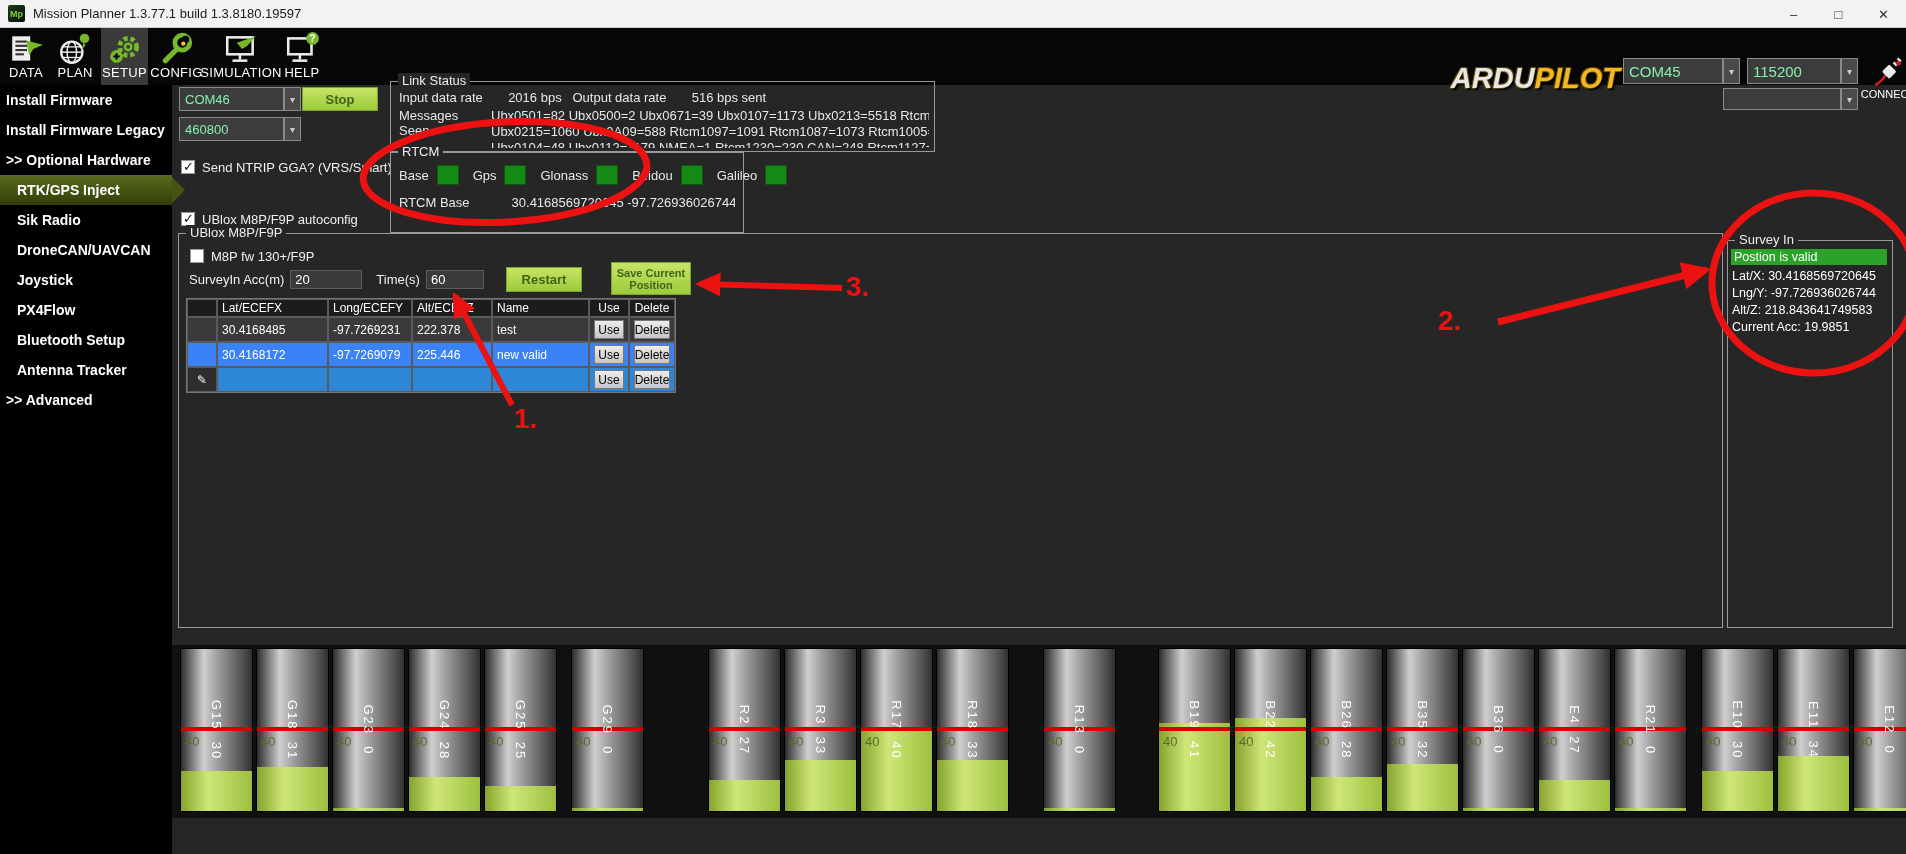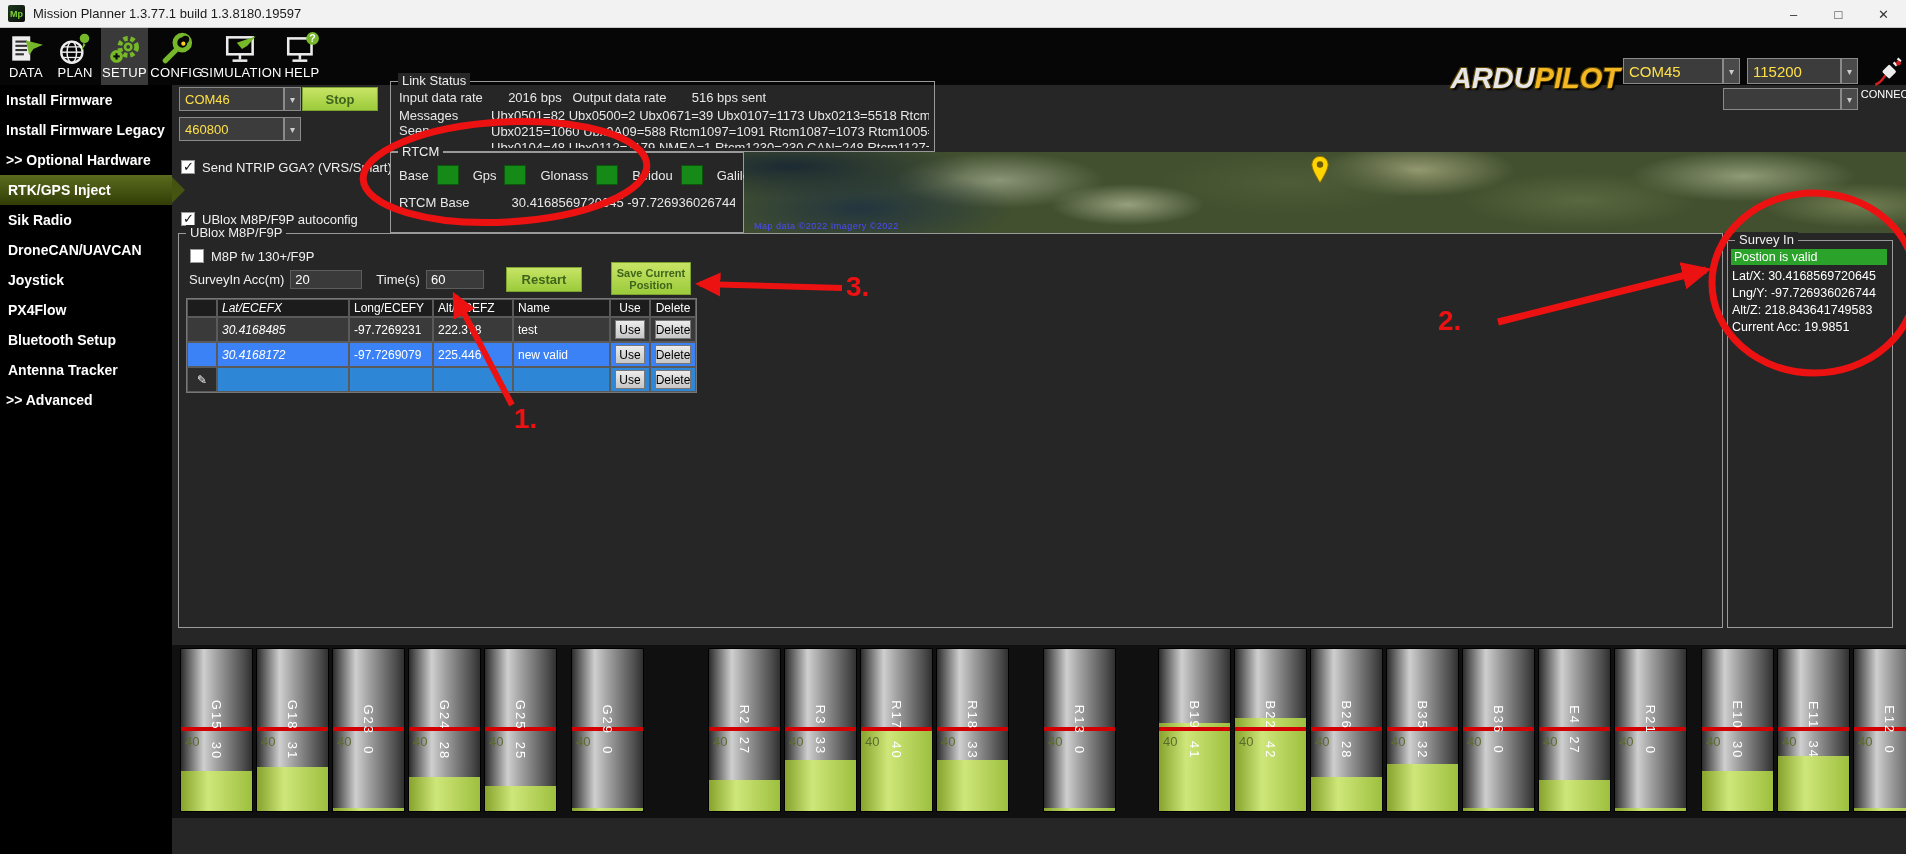--- a/index.html
+++ b/index.html
@@ -16,32 +16,32 @@
   
   #toolbar{position:absolute;left:0;top:28px;width:1906px;height:57px;background:#060606;}
   .tb-item{position:absolute;top:0;height:57px;display:flex;flex-direction:column;align-items:center;justify-content:flex-start;padding-top:3px;box-sizing:border-box;}
   .tb-item.active{background:#3a3a3a;}
   .tb-item .ticon{width:36px;height:36px;}
   .tb-item .tlabel{font-size:13px;color:#fff;letter-spacing:.3px;margin-top:-2px;}
   #ardu-logo{position:absolute;left:1425px;top:34px;width:195px;text-align:right;
              font-style:italic;font-weight:bold;font-size:29px;letter-spacing:0px;color:#f2b722;
              text-shadow:-1px -1px 0 #5a4200,1px -1px 0 #5a4200,-1px 1px 0 #5a4200,2px 2px 2px #000;}
   #ardu-logo .lt{color:#e6e6e6;}
-  .combo{position:absolute;background:#3c3c3c;border:1px solid #8a8a8a;color:#fde047;font-size:15px;
+  .combo{position:absolute;background:#3c3c3c;border:1px solid #8a8a8a;color:#86efac;font-size:15px;
          display:flex;align-items:center;padding:0 5px;box-sizing:border-box;}
   .combo-arrow{position:absolute;background:#4a4a4a;border:1px solid #8a8a8a;color:#ccc;font-size:10px;
                display:flex;align-items:center;justify-content:center;box-sizing:border-box;}
   .combo-arrow::after{content:"▾";}
   #connect{position:absolute;left:1858px;top:28px;width:60px;height:56px;display:flex;flex-direction:column;align-items:center;}
   #connect svg{width:32px;height:32px;}
   #connect .tlabel{font-size:11px;color:#fff;}
   
   #sidebar{position:absolute;left:0;top:85px;width:172px;height:769px;background:#000;}
   .sb-item{position:relative;color:#fff;font-weight:bold;font-size:14px;padding:7px 4px 7px 6px;cursor:default;white-space:nowrap;}
-  .sb-item.indent{padding-left:8px;}
+  .sb-item.indent{padding-left:17px;}
   .sb-item.active{background:linear-gradient(180deg,#5a6b1d,#323d07);}
   .sb-item.active::after{content:"";position:absolute;right:-13px;top:50%;margin-top:-13px;
         border-left:13px solid #465412;border-top:13px solid transparent;border-bottom:13px solid transparent;}
   
   .gbox{position:absolute;border:1px solid #9a9a9a;box-sizing:border-box;}
   .gbox .legend{position:absolute;top:-9px;left:7px;background:#262626;padding:0 4px;font-size:13px;color:#eee;}
   
   .green-btn{position:absolute;background:linear-gradient(180deg,#c7e465,#9ccb3b);border:1px solid #7da431;
              color:#3f651c;font-weight:bold;font-size:13px;display:flex;align-items:center;justify-content:center;text-align:center;box-sizing:border-box;}
   .chk{display:inline-block;width:14px;height:14px;background:#fff;border:1px solid #999;box-sizing:border-box;
@@ -83,21 +83,21 @@
   #acc-field{width:72px;margin:0 14px 0 6px;}
   #time-field{width:58px;margin:0 22px 0 6px;}
   #restart-btn{position:static;width:76px;height:25px;}
   #save-btn{left:432px;top:28px;width:80px;height:33px;font-size:11px;line-height:12px;}
   
   #pos-table{position:absolute;left:7px;top:64px;border:1px solid #777;border-collapse:collapse;background:#161616;}
   #pos-table .trow{display:flex;}
   #pos-table .cell{border:1px solid #5a5a5a;box-sizing:border-box;font-size:12px;color:#fff;
                    padding:2px 4px;display:flex;align-items:center;overflow:hidden;white-space:nowrap;}
   .c-hdr{width:30px;flex:none;background:#2d2d2d;justify-content:center;}
-  .c-lat{width:132px;flex:none;font-style:italic;}
+  .c-lat{width:111px;flex:none;}
   .c-lng{width:84px;flex:none;}
   .c-alt{width:80px;flex:none;}
   .c-name{width:97px;flex:none;}
   .c-use{width:40px;flex:none;justify-content:center;}
   .c-del{width:46px;flex:none;justify-content:center;}
   .hrow .cell{background:#1c1c1c;color:#f5f5f5;height:18px;}
   .r0 .cell{background:#3a3a3a;}
   .r1 .cell{background:#3b82f6;}
   .rsel .cell{background:#2e86d6;}
   .rsel .c-hdr{background:#2d2d2d;}
@@ -273,29 +273,20 @@
         <span class="ind-label">Beidou</span>
         <span class="ind-sq" style="background: rgb(22, 138, 22);"></span>
         <span class="ind-label">Galileo</span>
         <span class="ind-sq" style="background: rgb(22, 138, 22);"></span>
       </div>
     <div id="rtcm-row2">
       <span>RTCM Base</span><span class="base-val">30.4168569720645 -97.726936026744 218.8436417</span>
     </div>
   </div>
 
-  <div id="map">
-    <div id="map-pin">
-      <svg width="20" height="28" viewBox="0 0 22 30">
-        <path d="M11 29 C11 29 2 15 2 9 A9 9 0 1 1 20 9 C20 15 11 29 11 29 Z" fill="#ffd400" stroke="#8a7000" stroke-width="1"></path>
-        <circle cx="11" cy="9" r="3.5" fill="#6b5a00"></circle>
-      </svg>
-    </div>
-    <div id="map-attrib">Map data ©2022   Imagery ©2022</div>
-  </div>
 
   <div style="position:absolute;left:181px;top:210px;">
     <span class="chk checked"></span><span class="lbl">UBlox M8P/F9P autoconfig</span>
   </div>
 
   <div class="gbox" id="ublox-box">
     <span class="legend">UBlox M8P/F9P</span>
     <div id="fw-row">
       <span class="chk"></span><span class="lbl">M8P fw 130+/F9P</span>
     </div>

